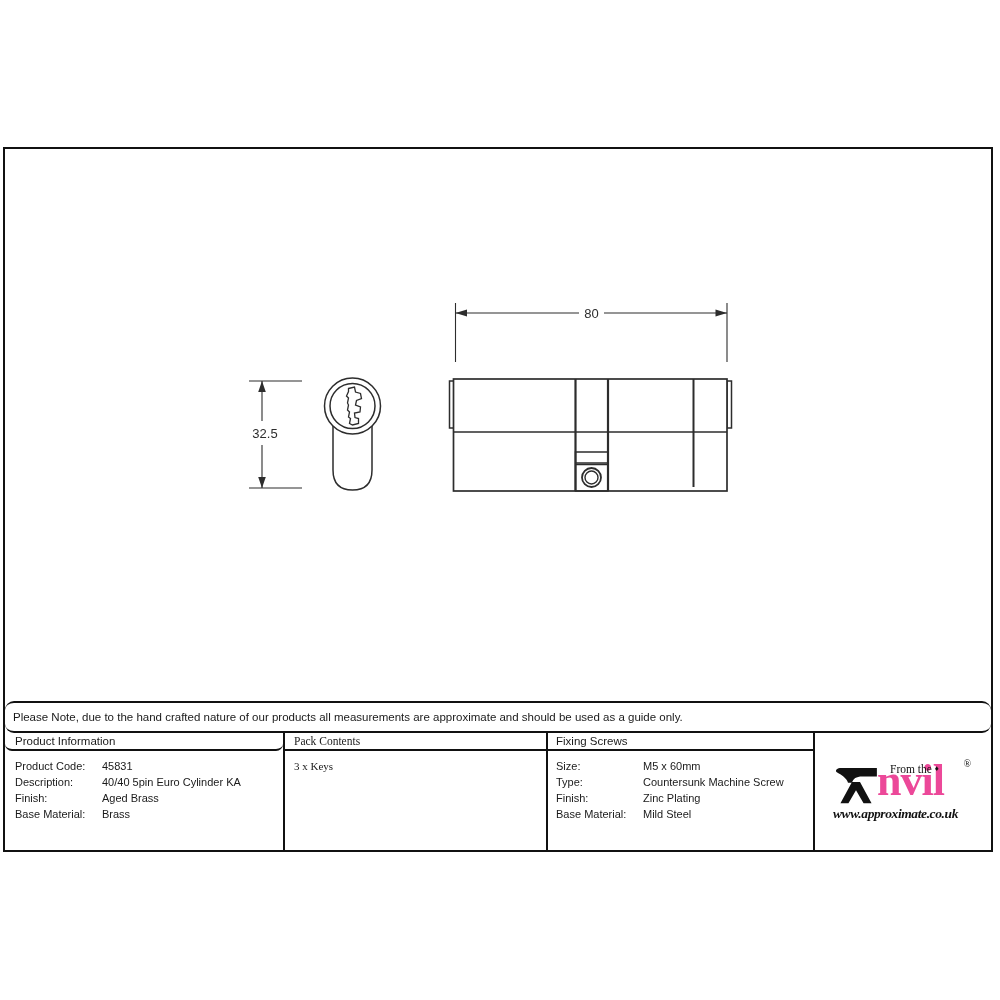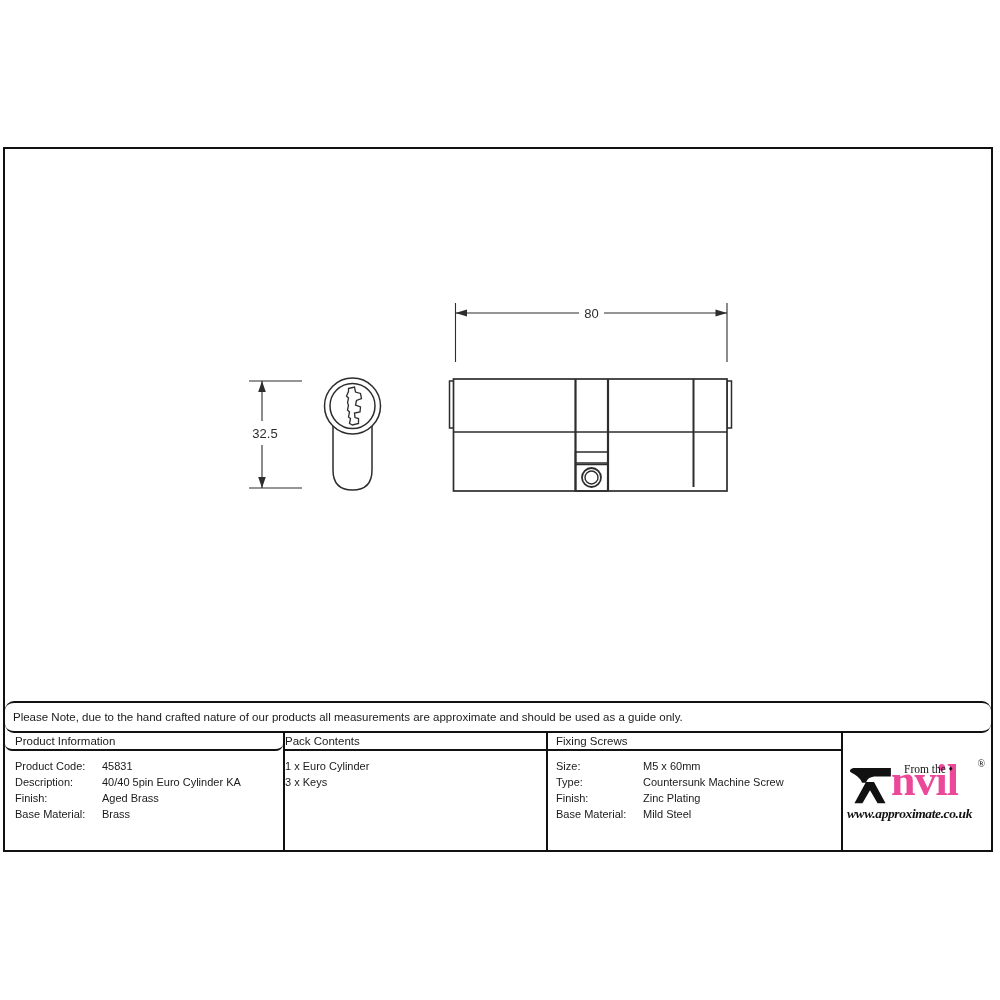--- a/index.html
+++ b/index.html
@@ -10,26 +10,26 @@
          display:flex;flex-direction:column;}
   .drawing-area{height:552px;position:relative;flex:none;}
   .drawing-area svg{position:absolute;left:0;top:0;}
   .note-row{height:32px;flex:none;border-top:2px solid #111;border-bottom:2px solid #111;
             box-sizing:border-box;display:flex;align-items:center;padding-left:8px;
             font-size:11.5px;border-radius:9px;}
   .spec-table{flex:1;display:flex;flex-direction:row;min-height:0;}
   .col{box-sizing:border-box;display:flex;flex-direction:column;}
   .col-1{width:280px;border-right:2px solid #111;}
   .col-2{width:263px;border-right:2px solid #111;}
-  .col-3{width:295px;border-right:2px solid #111;}
+  .col-3{width:267px;border-right:2px solid #111;}
   .col-4{flex:1;display:flex;align-items:center;justify-content:center;}
   .col-header{height:18px;flex:none;border-bottom:2px solid #111;box-sizing:border-box;
               display:flex;align-items:center;font-size:11.5px;}
   .col-1 .col-header,.col-1 .col-body{padding-left:10px;border-radius:7px;}
-  .col-2 .col-header,.col-2 .col-body{}
+  .col-2 .col-header,.col-2 .col-body{padding-left:9px;font-family:Liberation Serif, serif;}
   .col-3 .col-header,.col-3 .col-body{padding-left:8px;}
   .col-body{padding-top:7px;font-size:11px;line-height:16px;}
   .kv{display:grid;grid-template-columns:87px 1fr;}
   .kv span{white-space:nowrap;}
   .pack-list div{white-space:nowrap;}
   
   .logo{position:relative;width:140px;height:66px;}
   .logo-row{display:flex;align-items:flex-start;}
   .anvil-svg{width:46px;height:40px;margin-top:6px;flex:none;}
   .nvil{font-family:"Liberation Serif",serif;font-size:44px;line-height:44px;
@@ -119,21 +119,20 @@
           <span>Base Material:</span>
           <span>Brass</span>
         </div>
       </div>
 
       <div class="col col-2">
         <div class="col-header">
           <span>Pack Contents</span>
         </div>
         <div class="col-body pack-list">
-          <div>1 x Euro Cylinder</div>
           <div>3 x Keys</div>
         </div>
       </div>
 
       <div class="col col-3">
         <div class="col-header">
           <span>Fixing Screws</span>
         </div>
         <div class="col-body kv">
           <span>Size:</span>

